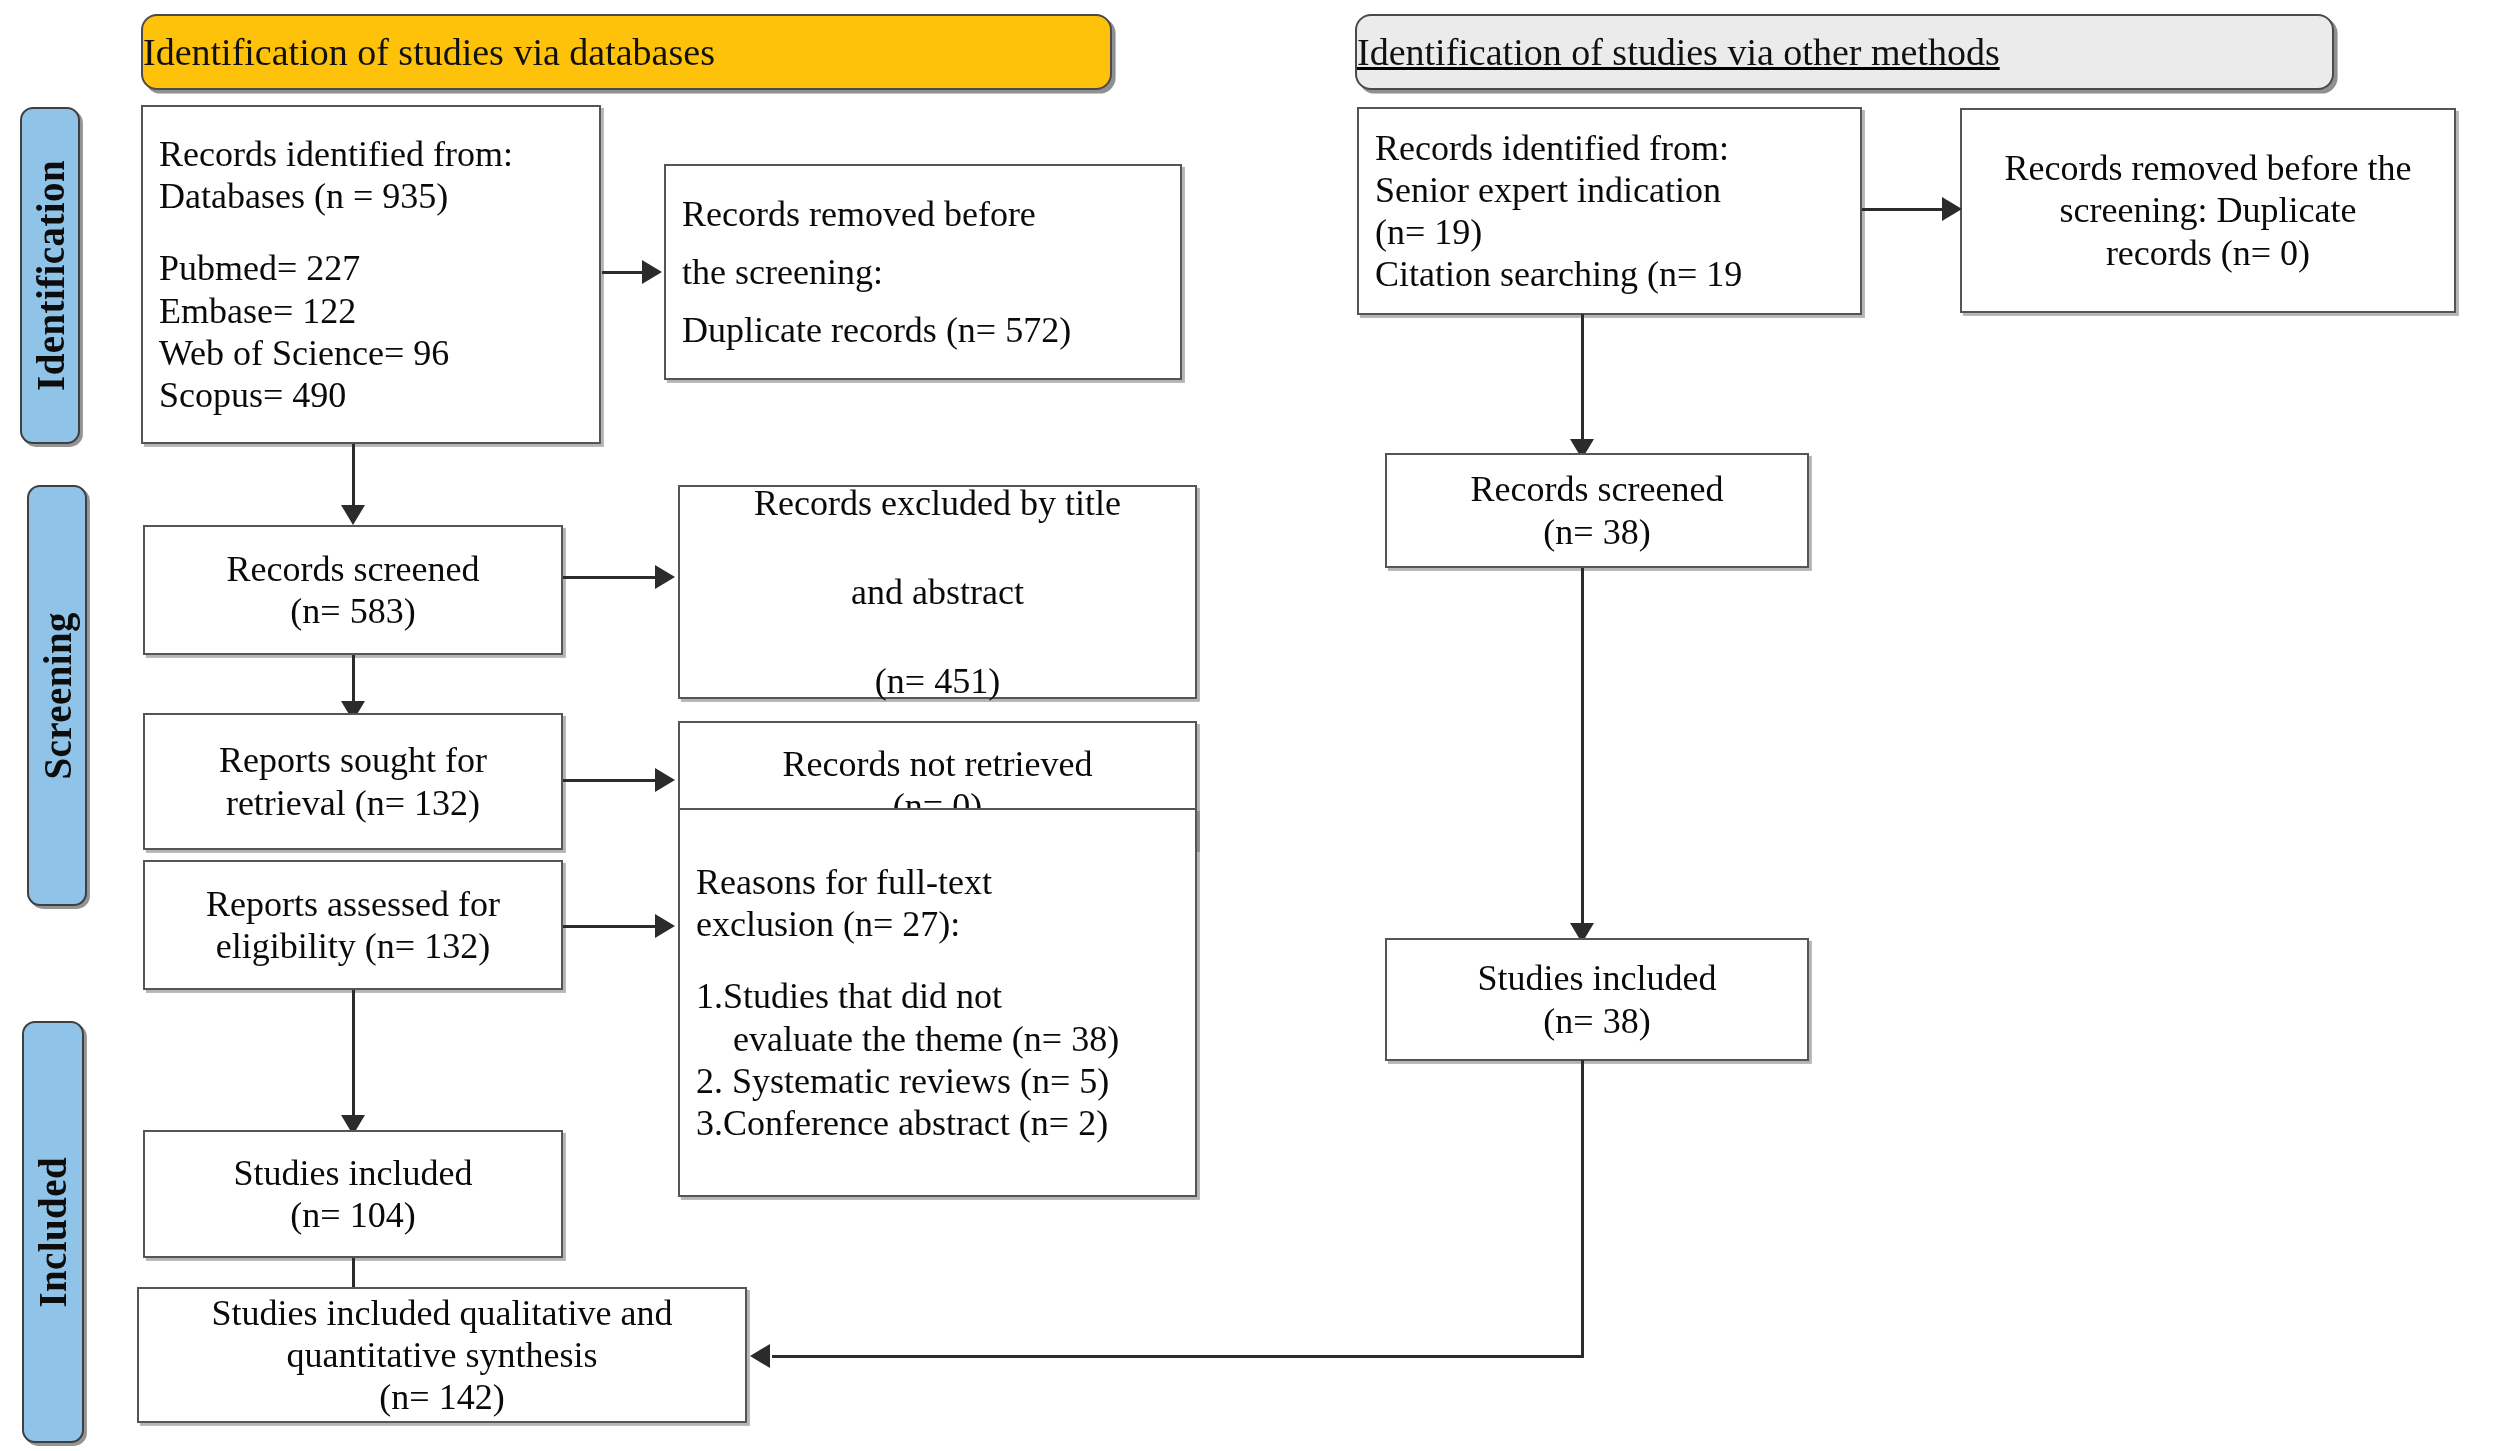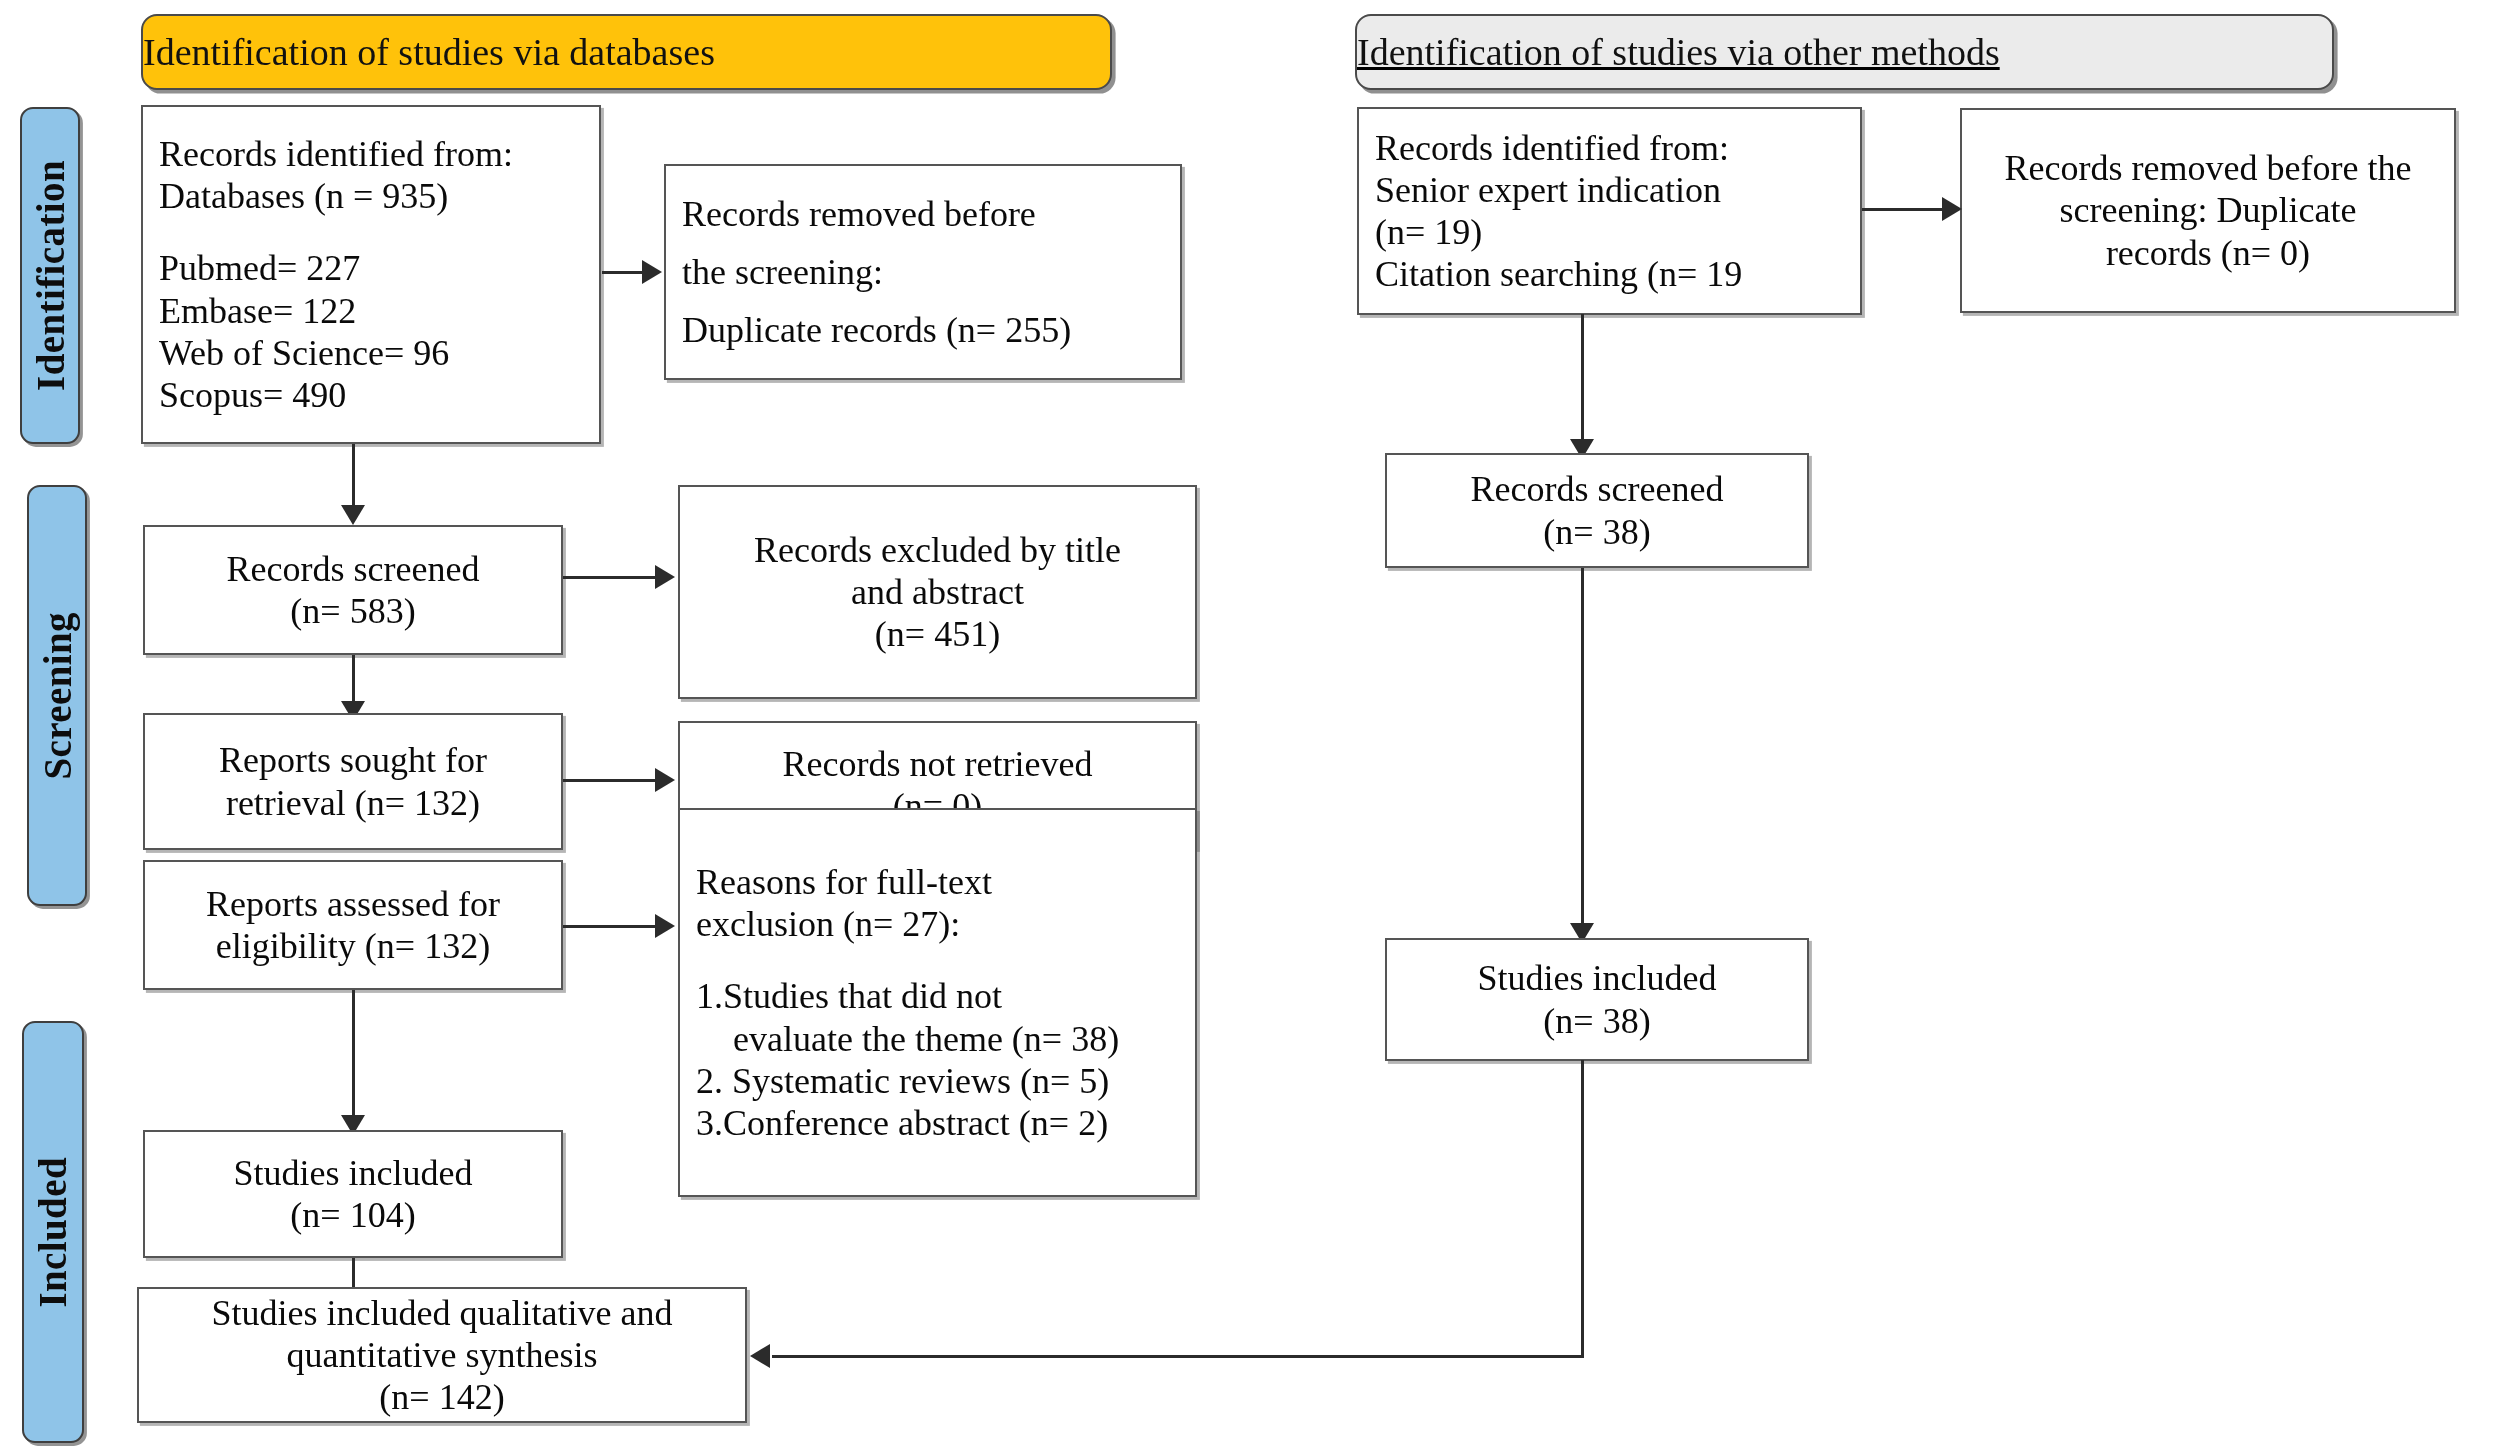--- a/index.html
+++ b/index.html
@@ -141,35 +141,35 @@
     <div class="line spacer"></div>
     <div class="line">Pubmed= 227</div>
     <div class="line">Embase= 122</div>
     <div class="line">Web of Science= 96</div>
     <div class="line">Scopus= 490</div>
   </div>
 
   <div class="box left" style="left:664px; top:164px; width:518px; height:216px;gap:16px;">
     <div class="line">Records removed before</div>
     <div class="line">the screening:</div>
-    <div class="line">Duplicate records (n= 255)</div>
+    <div class="line">Duplicate records (n= 572)</div>
   </div>
 
   <div class="conn h" style="left:602px; top:271px; width:42px;"></div>
   <div class="arrowhead right" style="left:642px; top:260px;"></div>
 
   <div class="conn v" style="left:352px; top:444px; width:2.9px; height:66px;"></div>
   <div class="arrowhead down" style="left:341px; top:505px;"></div>
 
   <div class="box center" style="left:143px; top:525px; width:420px; height:130px;">
     <div class="line">Records screened</div>
     <div class="line">(n= 583)</div>
   </div>
 
-  <div class="box center" style="left:678px; top:485px; width:519px; height:214px;">
+  <div class="box center" style="left:678px; top:485px; width:519px; height:214px;gap:47px;">
     <div class="line">Records excluded by title</div>
     <div class="line">and abstract</div>
     <div class="line">(n= 451)</div>
   </div>
 
   <div class="conn h" style="left:563px; top:576px; width:94px;"></div>
   <div class="arrowhead right" style="left:655px; top:565px;"></div>
 
   <div class="conn v" style="left:352px; top:655px; width:2.9px; height:52px;"></div>
   <div class="arrowhead down" style="left:341px; top:701px;"></div>

